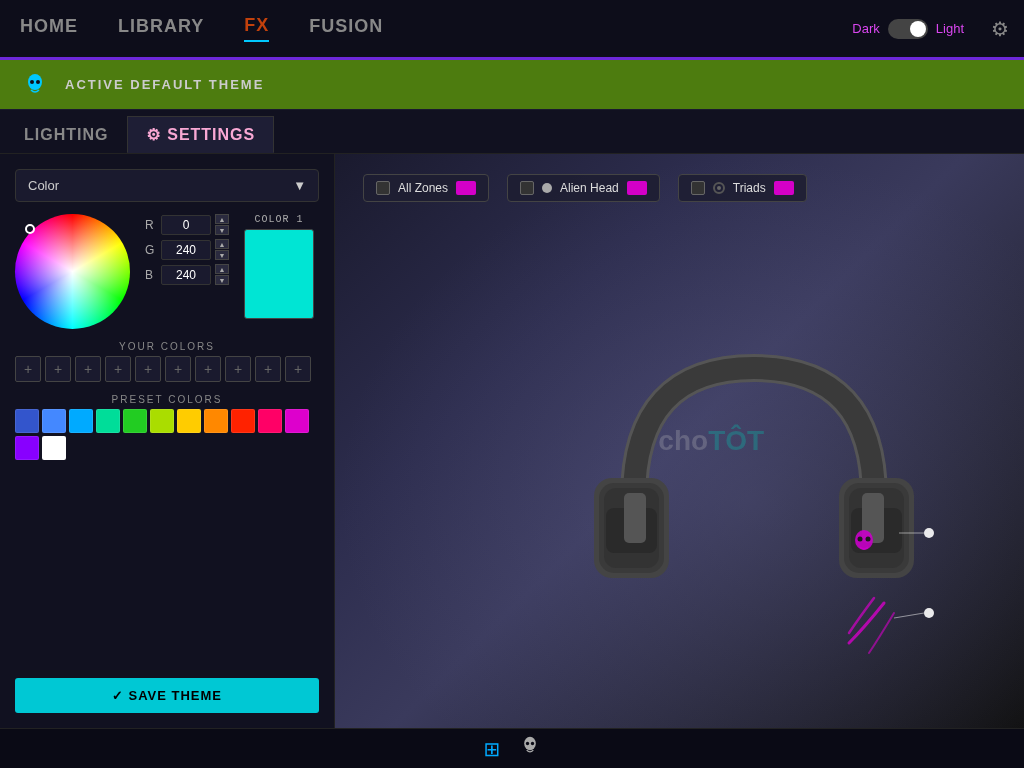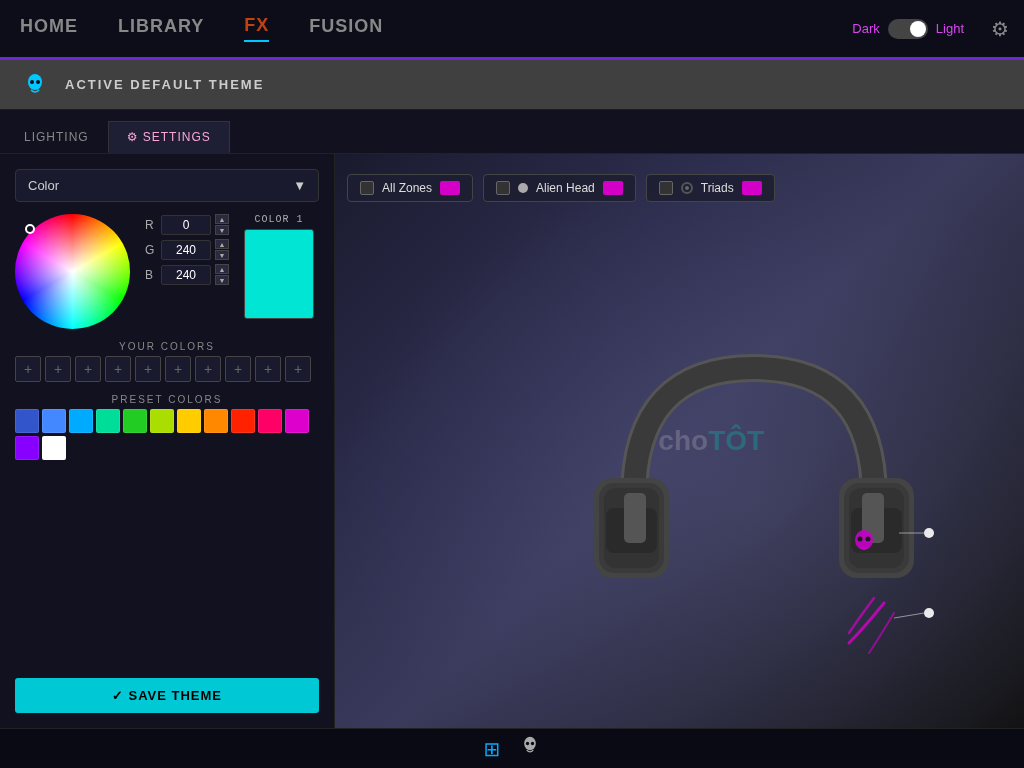--- a/index.html
+++ b/index.html
@@ -71,21 +71,21 @@
       position: absolute;
       right: 15px;
       color: #888;
       font-size: 20px;
       cursor: pointer;
     }
 
     
     .sub-header {
       height: 50px;
-      background: #404040;
+      background: #4d7c0f;
       display: flex;
       align-items: center;
       padding: 0 20px;
       gap: 15px;
       border-bottom: 1px solid #1a1a2e;
     }
     .alien-logo {
       width: 30px;
       height: 30px;
       display: flex;
@@ -104,22 +104,22 @@
     .tabs-row {
       height: 44px;
       background: #111120;
       display: flex;
       align-items: flex-end;
       padding: 0 5px;
       border-bottom: 1px solid #222;
     }
     .tab-item {
       padding: 8px 18px;
-      font-size: 12px;
-      font-weight: 400;
+      font-size: 16px;
+      font-weight: 700;
       color: #888;
       cursor: pointer;
       border: 1px solid transparent;
       text-transform: uppercase;
       letter-spacing: 1px;
     }
     .tab-item.active {
       color: #f9a8d4;
       background: #1e1e35;
       border: 1px solid #333;
@@ -369,23 +369,23 @@
       content: '';
       position: absolute;
       inset: 0;
       background: radial-gradient(ellipse at 60% 60%, rgba(100,100,150,0.3) 0%, transparent 70%);
     }
 
     
     .zone-buttons {
       position: absolute;
       top: 20px;
-      left: 12px;
-      display: flex;
-      gap: 10px;
+      left: 28px;
+      display: flex;
+      gap: 18px;
       border-radius: 6px;
     }
     .zone-btn {
       background: rgba(30,30,50,0.9);
       border: 1px solid #444;
       border-radius: 4px;
       padding: 6px 12px;
       display: flex;
       align-items: center;
       gap: 8px;

